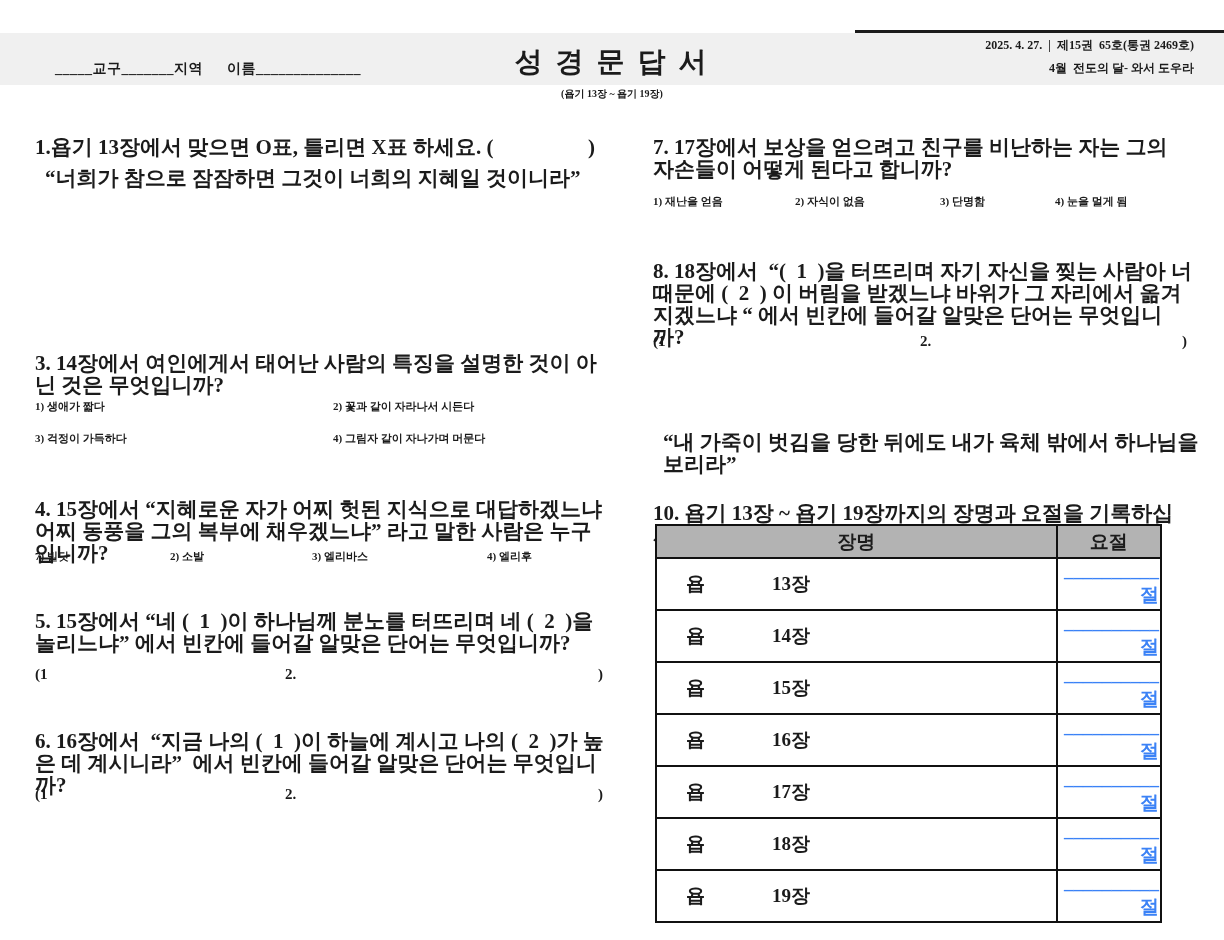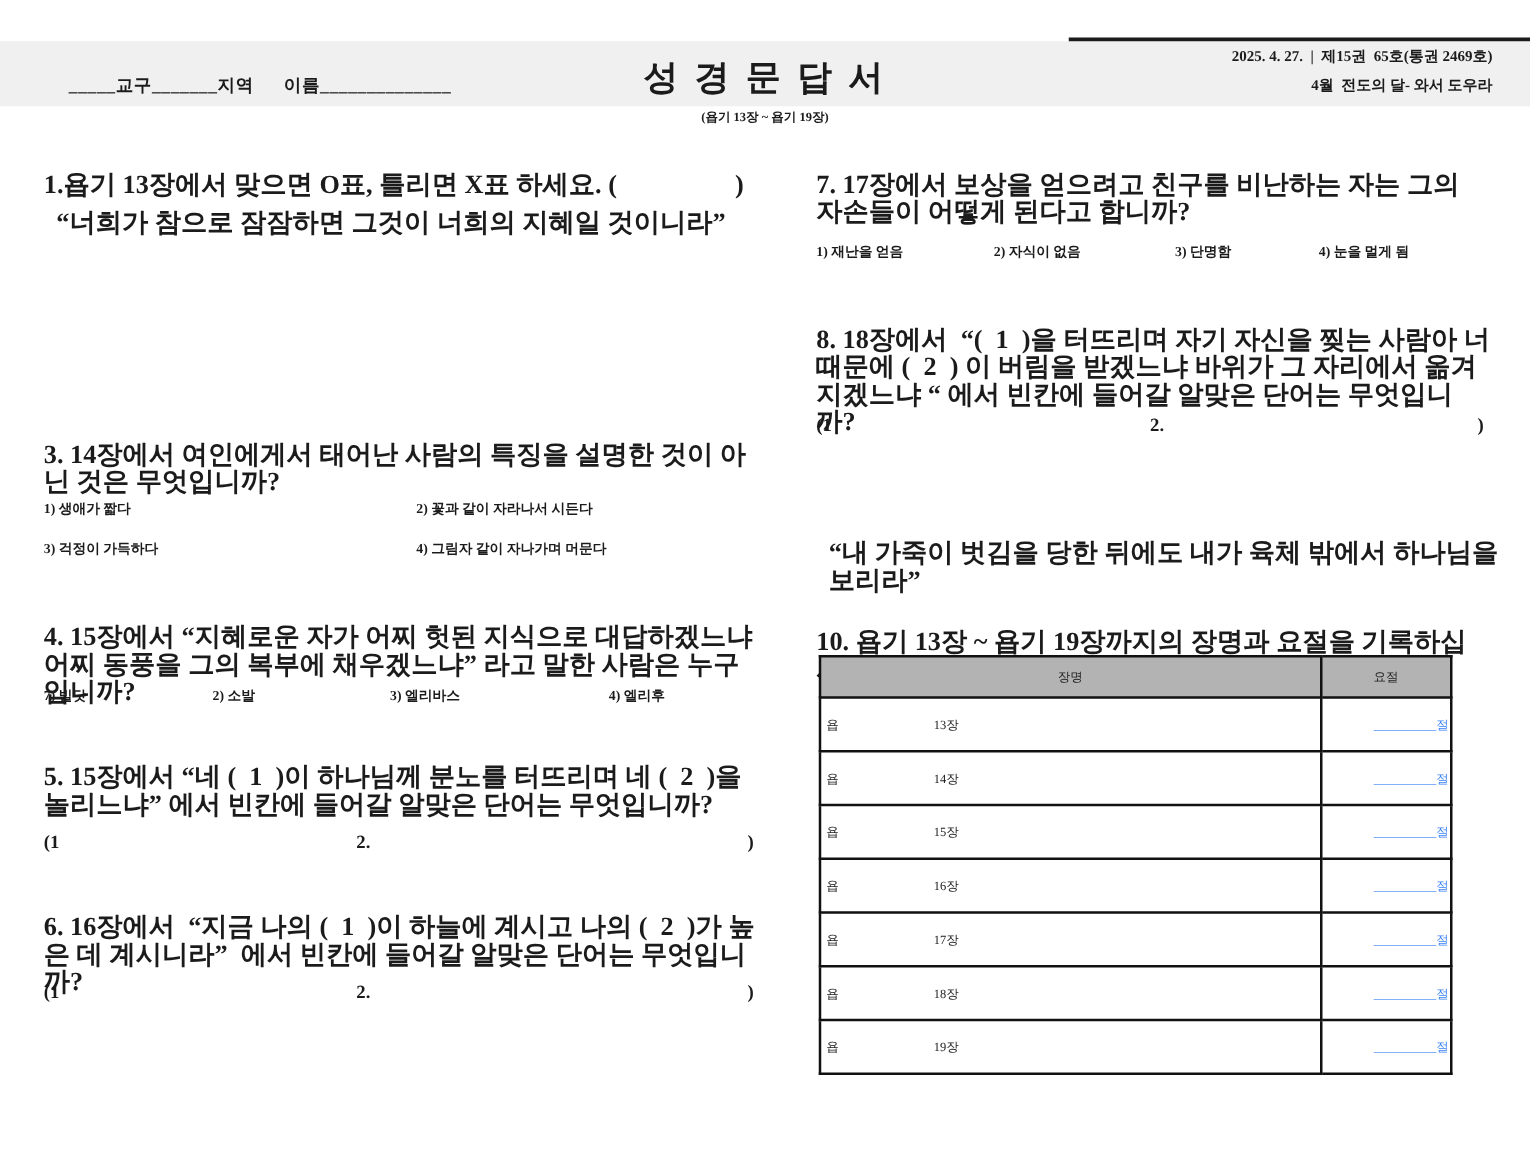--- a/index.html
+++ b/index.html
@@ -22,24 +22,24 @@
   .optrow{position:absolute;height:22px;}
   .opt{position:absolute;top:0;font-size:11px;font-weight:700;white-space:pre;}
   .ansrow{position:absolute;height:22px;font-size:15px;font-weight:700;}
   .ansrow .a1{position:absolute;left:0;}
   .ansrow .a2{position:absolute;}
   .ansrow .a3{position:absolute;right:6px;}
   table.verse{
     position:absolute;left:655px;top:524px;width:507px;
     border-collapse:collapse;table-layout:fixed;
   }
-  table.verse th,table.verse td{border:2px solid #111;font-size:10px;font-weight:400;}
+  table.verse th,table.verse td{border:2px solid #111;font-size:19px;font-weight:700;}
   table.verse th{background:#b3b3b3;height:29px;text-align:center;}
   table.verse td{height:39px;vertical-align:middle;background:#fff;}
-  td.chap-cell{padding-left:4px;}
+  td.chap-cell{padding-left:29px;}
   td.chap-cell .book{display:inline-block;width:86px;}
   td.verse-cell{text-align:right;color:#3b82f6;}
   .c-chap{width:399px;} .c-verse{width:104px;}
 </style>
 </head>
 <body>
 
 <div class="page">
 
   <div class="band"></div>

